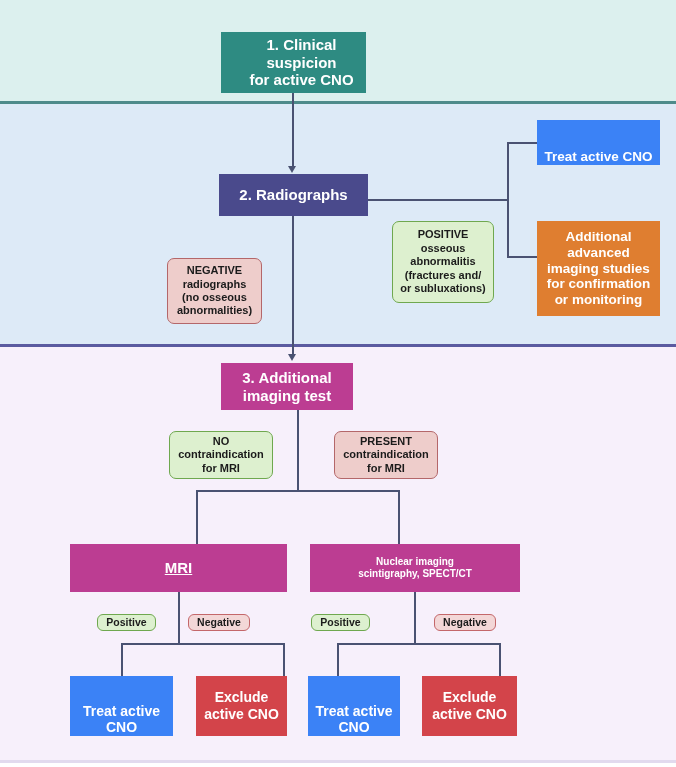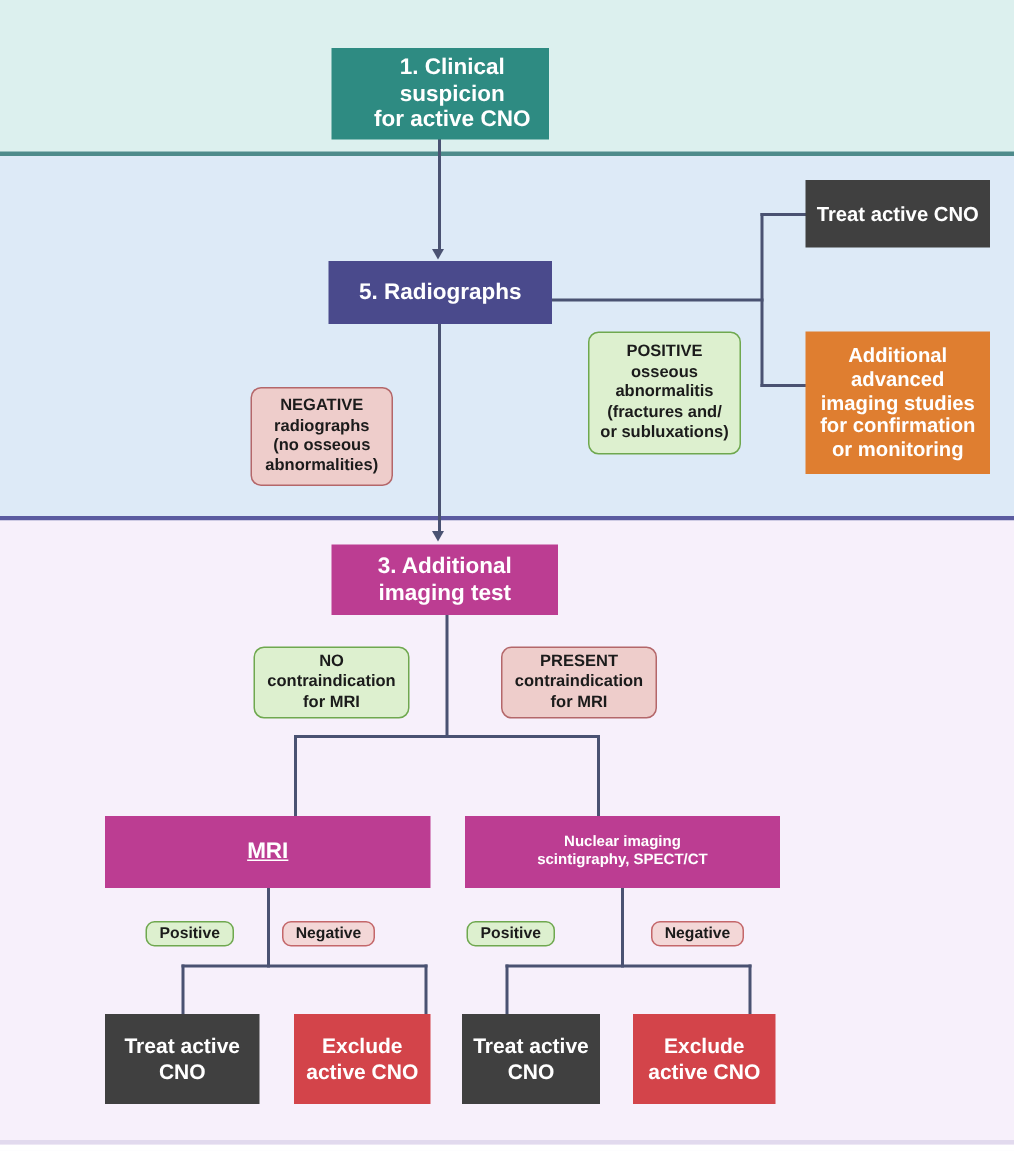--- a/index.html
+++ b/index.html
@@ -51,21 +51,21 @@
     text-align: center;
     line-height: 1.18;
   }
   .solid {
     color: #ffffff;
     font-weight: bold;
   }
   .teal    { background: #2e8b82; }
   .navy    { background: #4a4a8c; }
   .magenta { background: #bc3d92; }
-  .green   { background: #404040; }
+  .green   { background: #3b82f6; align-items: flex-end; }
   .orange  { background: #df7e30; }
   .red     { background: #d3444a; }
 
   .tag {
     box-sizing: border-box;
     border-radius: 7px;
     color: #1b1b1b;
     font-weight: bold;
     line-height: 1.22;
   }
@@ -116,40 +116,40 @@
   <div class="line vline" style="left:414px; top:592px; height:53px;"></div>
   <div class="line hline" style="left:337px; top:643px; width:164px;"></div>
   <div class="line vline" style="left:337px; top:643px; height:40px;"></div>
   <div class="line vline" style="left:499px; top:643px; height:33px;"></div>
 
   <div class="node solid teal" style="left:221px; top:32px; width:145px; height:61px; font-size:15px;padding-left:16px;">
     <span>1. Clinical<br>suspicion<br>for active CNO</span>
   </div>
 
   <div class="node solid navy" style="left:219px; top:174px; width:149px; height:42px; font-size:15px;">
-    <span>5. Radiographs</span>
+    <span>2. Radiographs</span>
   </div>
 
   <div class="node solid green" style="left:537px; top:120px; width:123px; height:45px; font-size:13.5px;">
     <span>Treat active CNO</span>
   </div>
 
   <div class="node solid orange" style="left:537px; top:221px; width:123px; height:95px; font-size:13.5px;">
     <span>Additional<br>advanced<br>imaging studies<br>for confirmation<br>or monitoring</span>
   </div>
 
   <div class="node tag tag-pink" style="left:167px; top:258px; width:95px; height:66px; font-size:11px;">
     <span>NEGATIVE<br>radiographs<br>(no osseous<br>abnormalities)</span>
   </div>
 
   <div class="node tag tag-green" style="left:392px; top:221px; width:102px; height:82px; font-size:11px;">
     <span>POSITIVE<br>osseous<br>abnormalitis<br>(fractures and/<br>or subluxations)</span>
   </div>
 
-  <div class="node solid magenta" style="left:221px; top:363px; width:151px; height:47px; font-size:15px;">
+  <div class="node solid magenta" style="left:221px; top:363px; width:132px; height:47px; font-size:15px;">
     <span>3. Additional<br>imaging test</span>
   </div>
 
   <div class="node tag tag-green" style="left:169px; top:431px; width:104px; height:48px; font-size:11px;">
     <span>NO<br>contraindication<br>for MRI</span>
   </div>
 
   <div class="node tag tag-pink" style="left:334px; top:431px; width:104px; height:48px; font-size:11px;">
     <span>PRESENT<br>contraindication<br>for MRI</span>
   </div>

